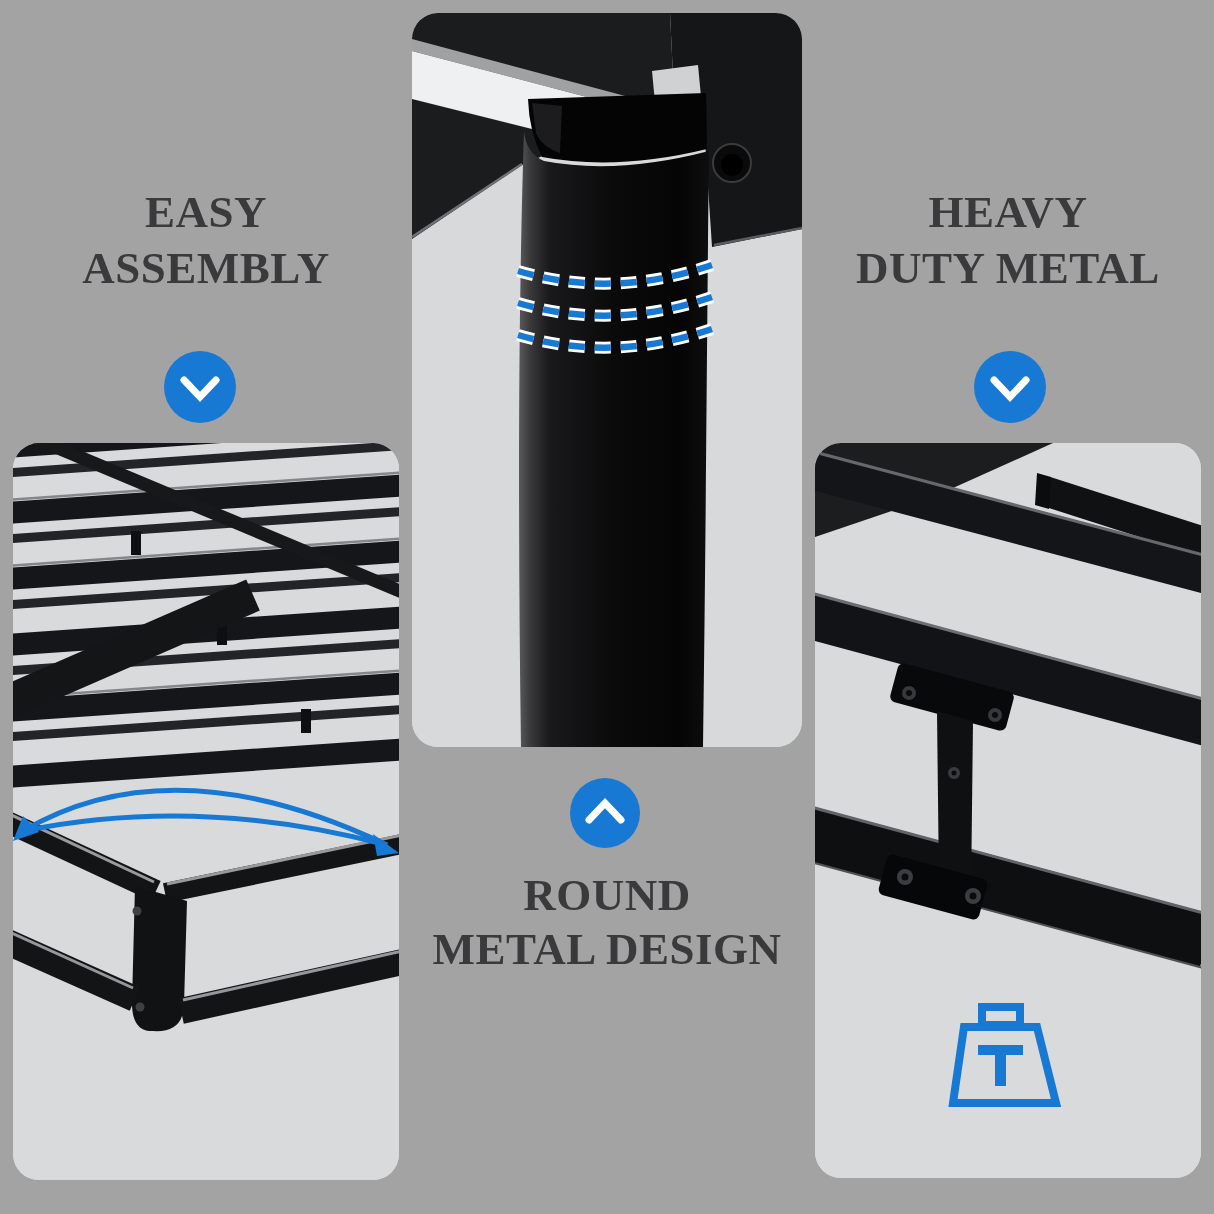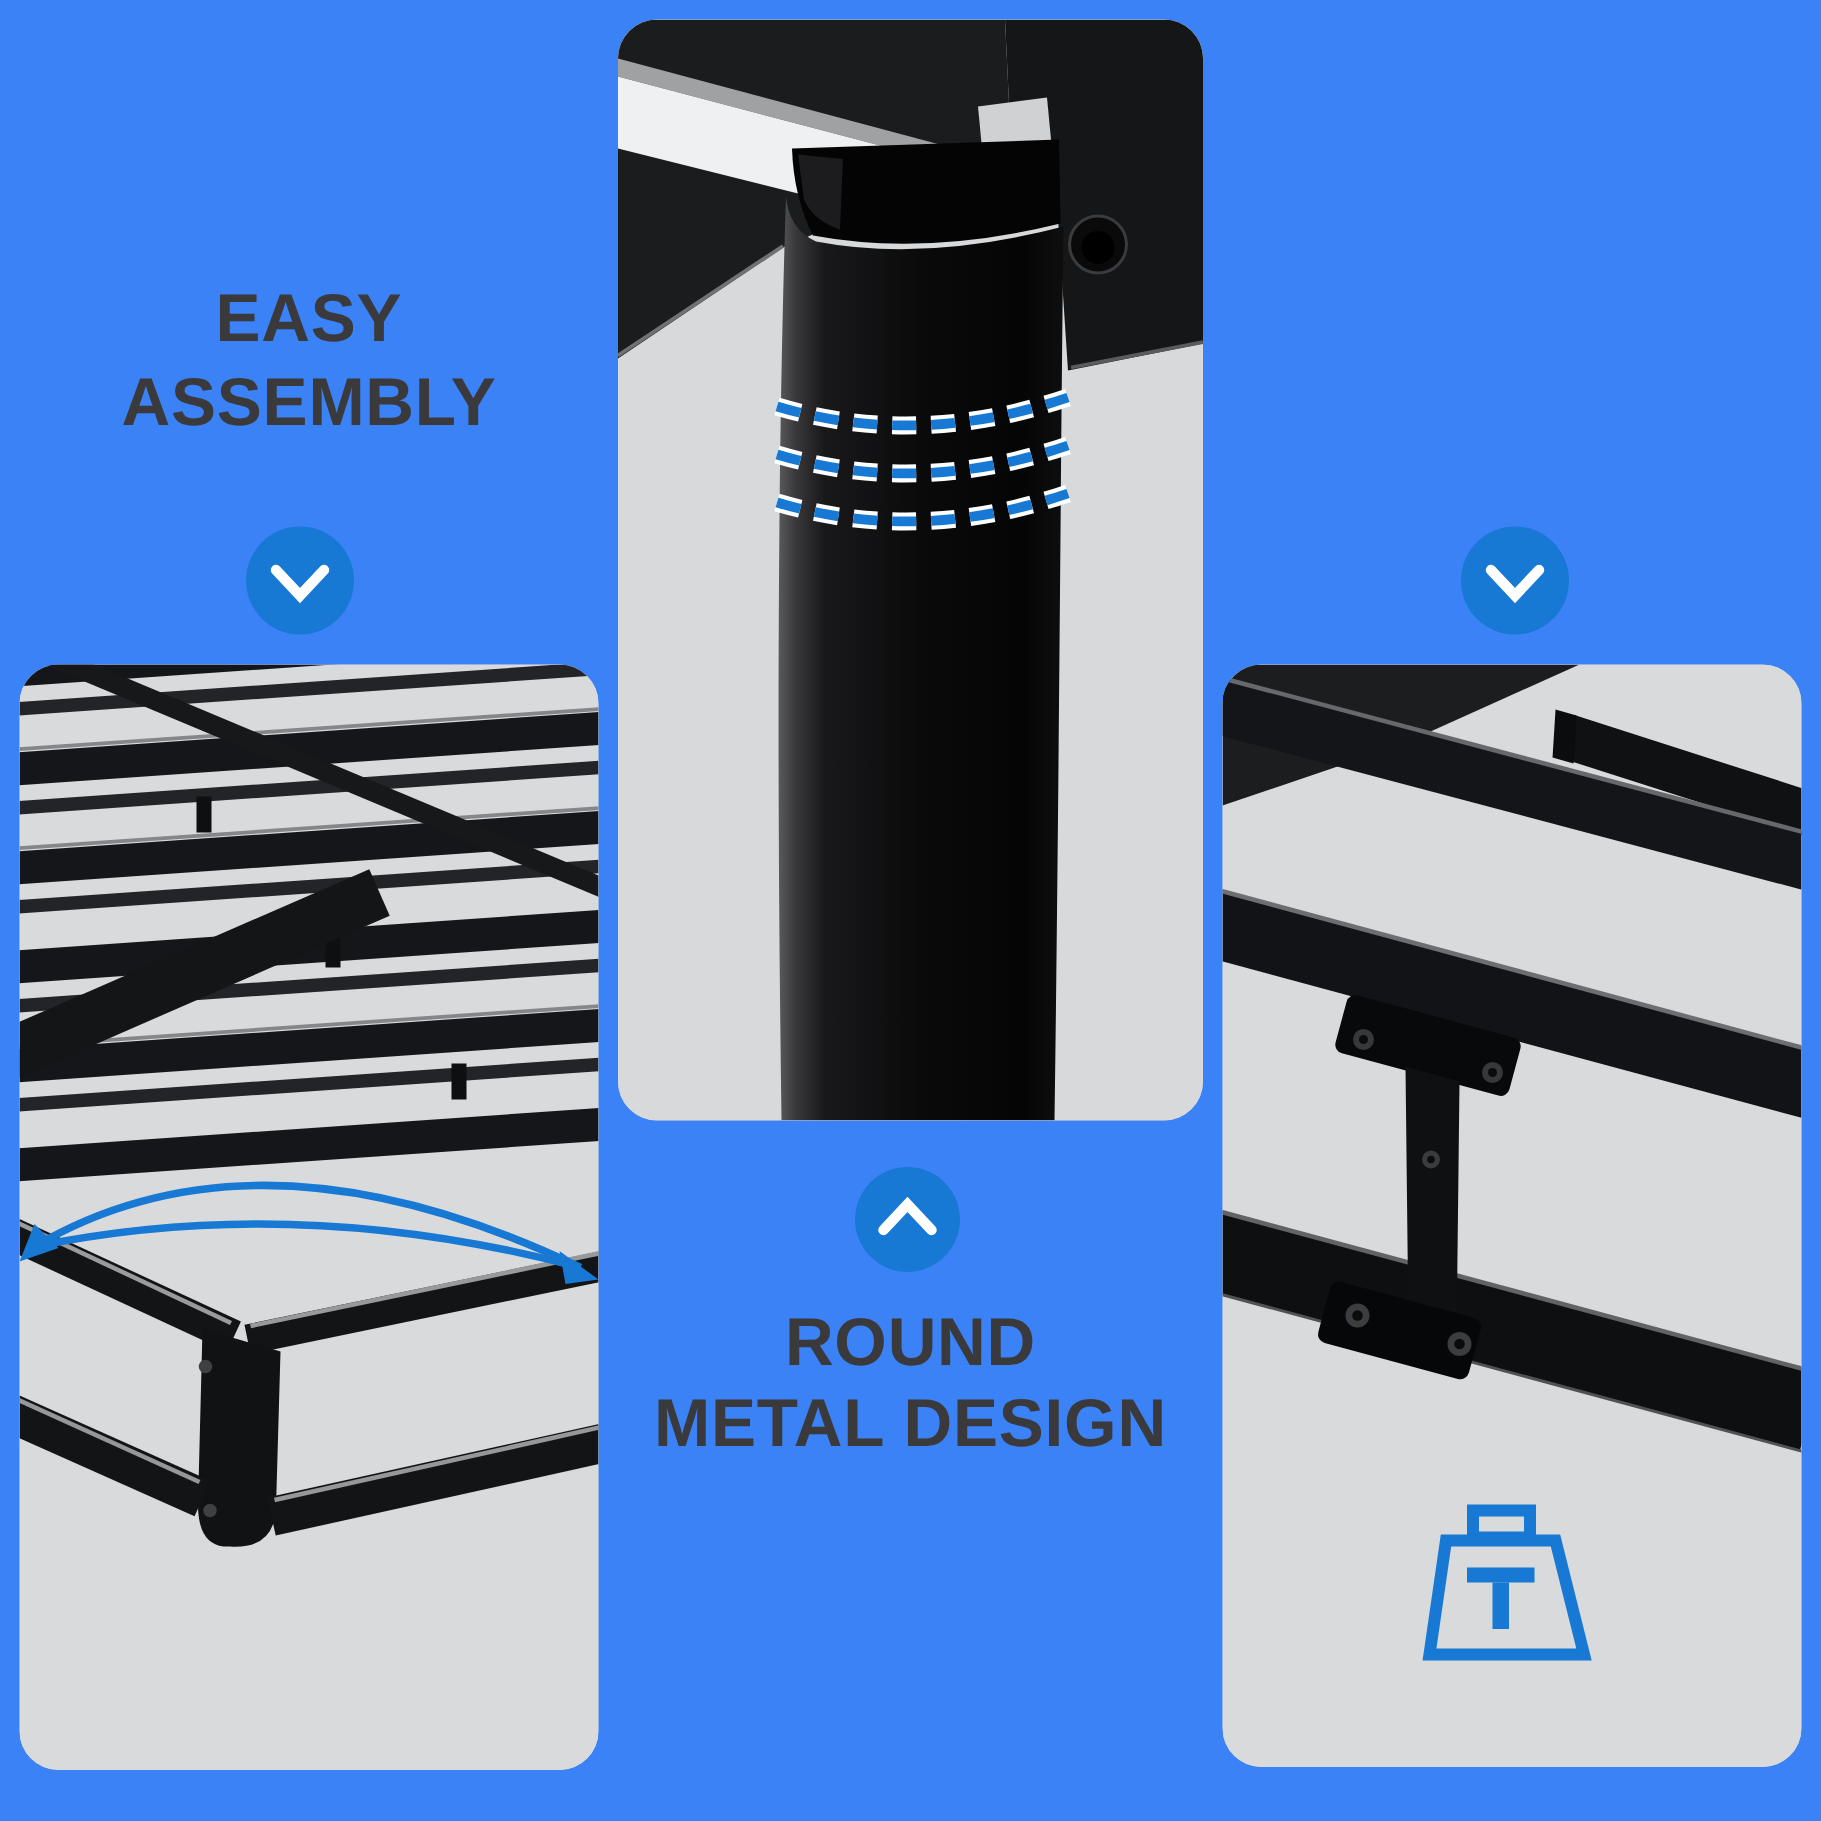--- a/index.html
+++ b/index.html
@@ -1,17 +1,17 @@
 <!DOCTYPE html>
 <html><head>
 <meta charset="utf-8">
 <style>
   html,body{margin:0;padding:0;background:#ffffff;}
-  .stage{position:relative;width:1214px;height:1214px;background:#3b82f6;overflow:hidden;
-         font-family:Liberation Sans, sans-serif;}
+  .stage{position:relative;width:1214px;height:1214px;background:#a3a3a3;overflow:hidden;
+         font-family:Liberation Serif, serif;}
   .panel{position:absolute;border-radius:26px;overflow:hidden;background:#d9dadb;}
   .panel svg{display:block;}
   #panel-left{left:13px;top:443px;width:386px;height:737px;}
   #panel-center{left:412px;top:13px;width:390px;height:734px;}
   #panel-right{left:815px;top:443px;width:386px;height:735px;}
   .heading{position:absolute;text-align:center;color:#3a3a3c;font-weight:bold;
            font-size:45px;line-height:56px;letter-spacing:0.5px;white-space:nowrap;}
   #heading-easy{left:13px;top:184px;width:386px;}
   #heading-heavy{left:815px;top:184px;width:386px;}
   #heading-round{left:412px;top:868px;width:390px;line-height:54px;}
@@ -24,20 +24,24 @@
 </head>
 <body>
 
 <div class="stage">
 
   <div class="heading" id="heading-easy">
     <div>EASY</div>
     <div>ASSEMBLY</div>
   </div>
 
+  <div class="heading" id="heading-heavy">
+    <div>HEAVY</div>
+    <div>DUTY METAL</div>
+  </div>
 
   <div class="heading" id="heading-round">
     <div>ROUND</div>
     <div>METAL DESIGN</div>
   </div>
 
   <div class="pointer" id="pointer-easy">
     <svg width="72" height="72" viewBox="0 0 72 72">
       <path d="M20,29 L36,46 L52,29" fill="none" stroke="#ffffff" stroke-width="7" stroke-linecap="round" stroke-linejoin="miter"></path>
     </svg>

